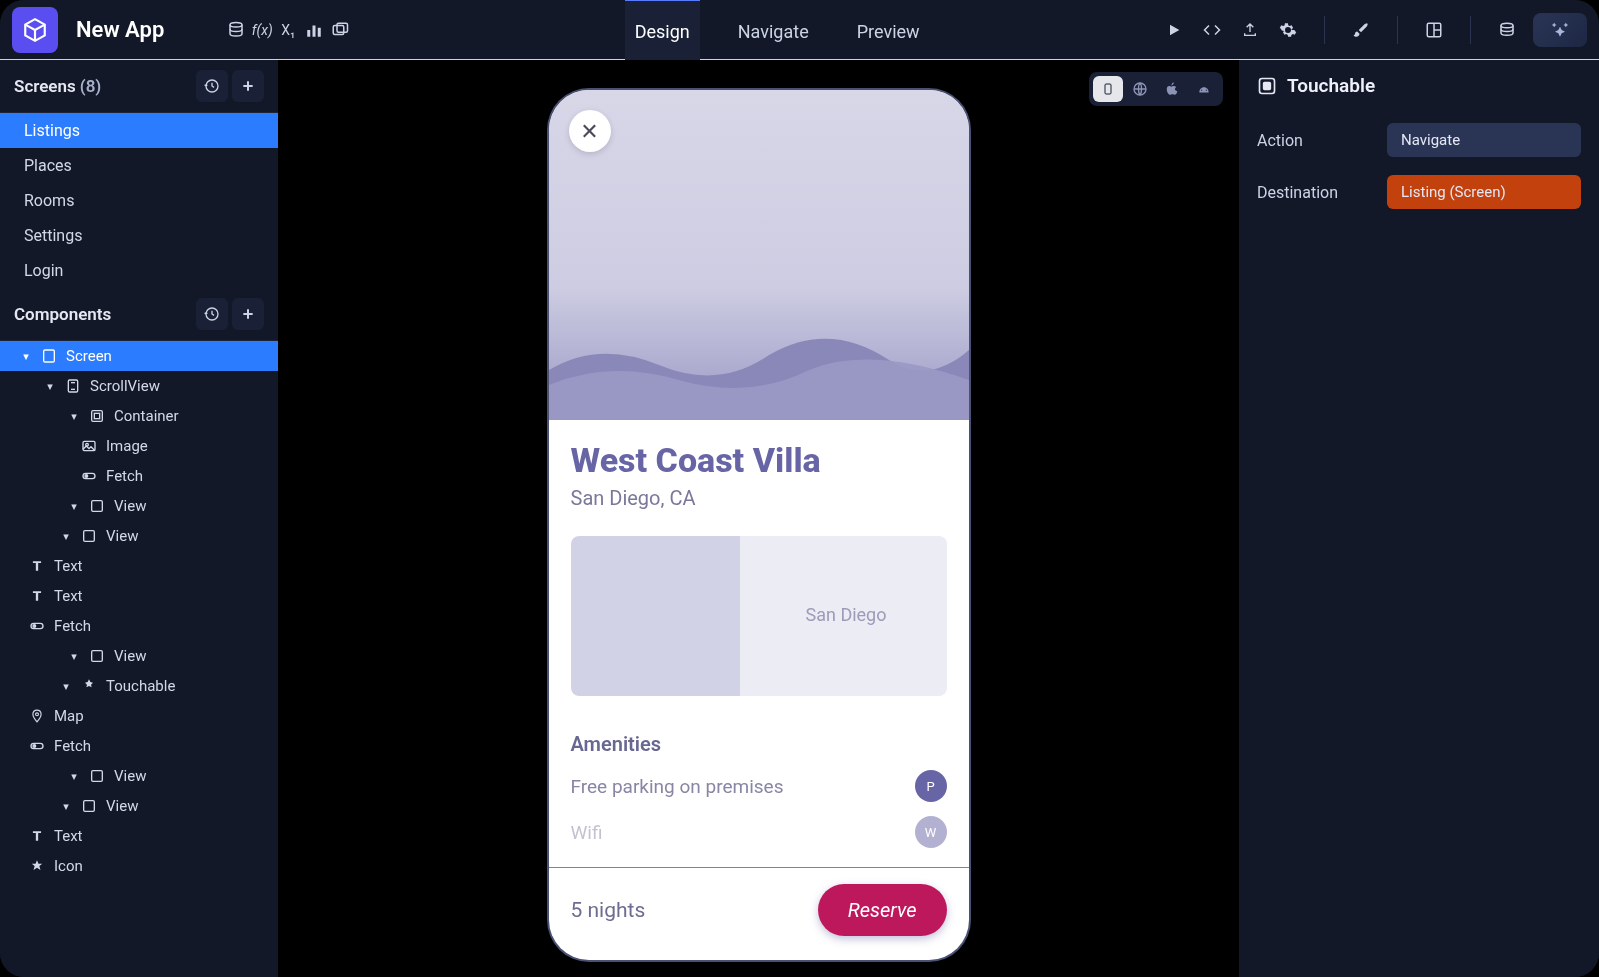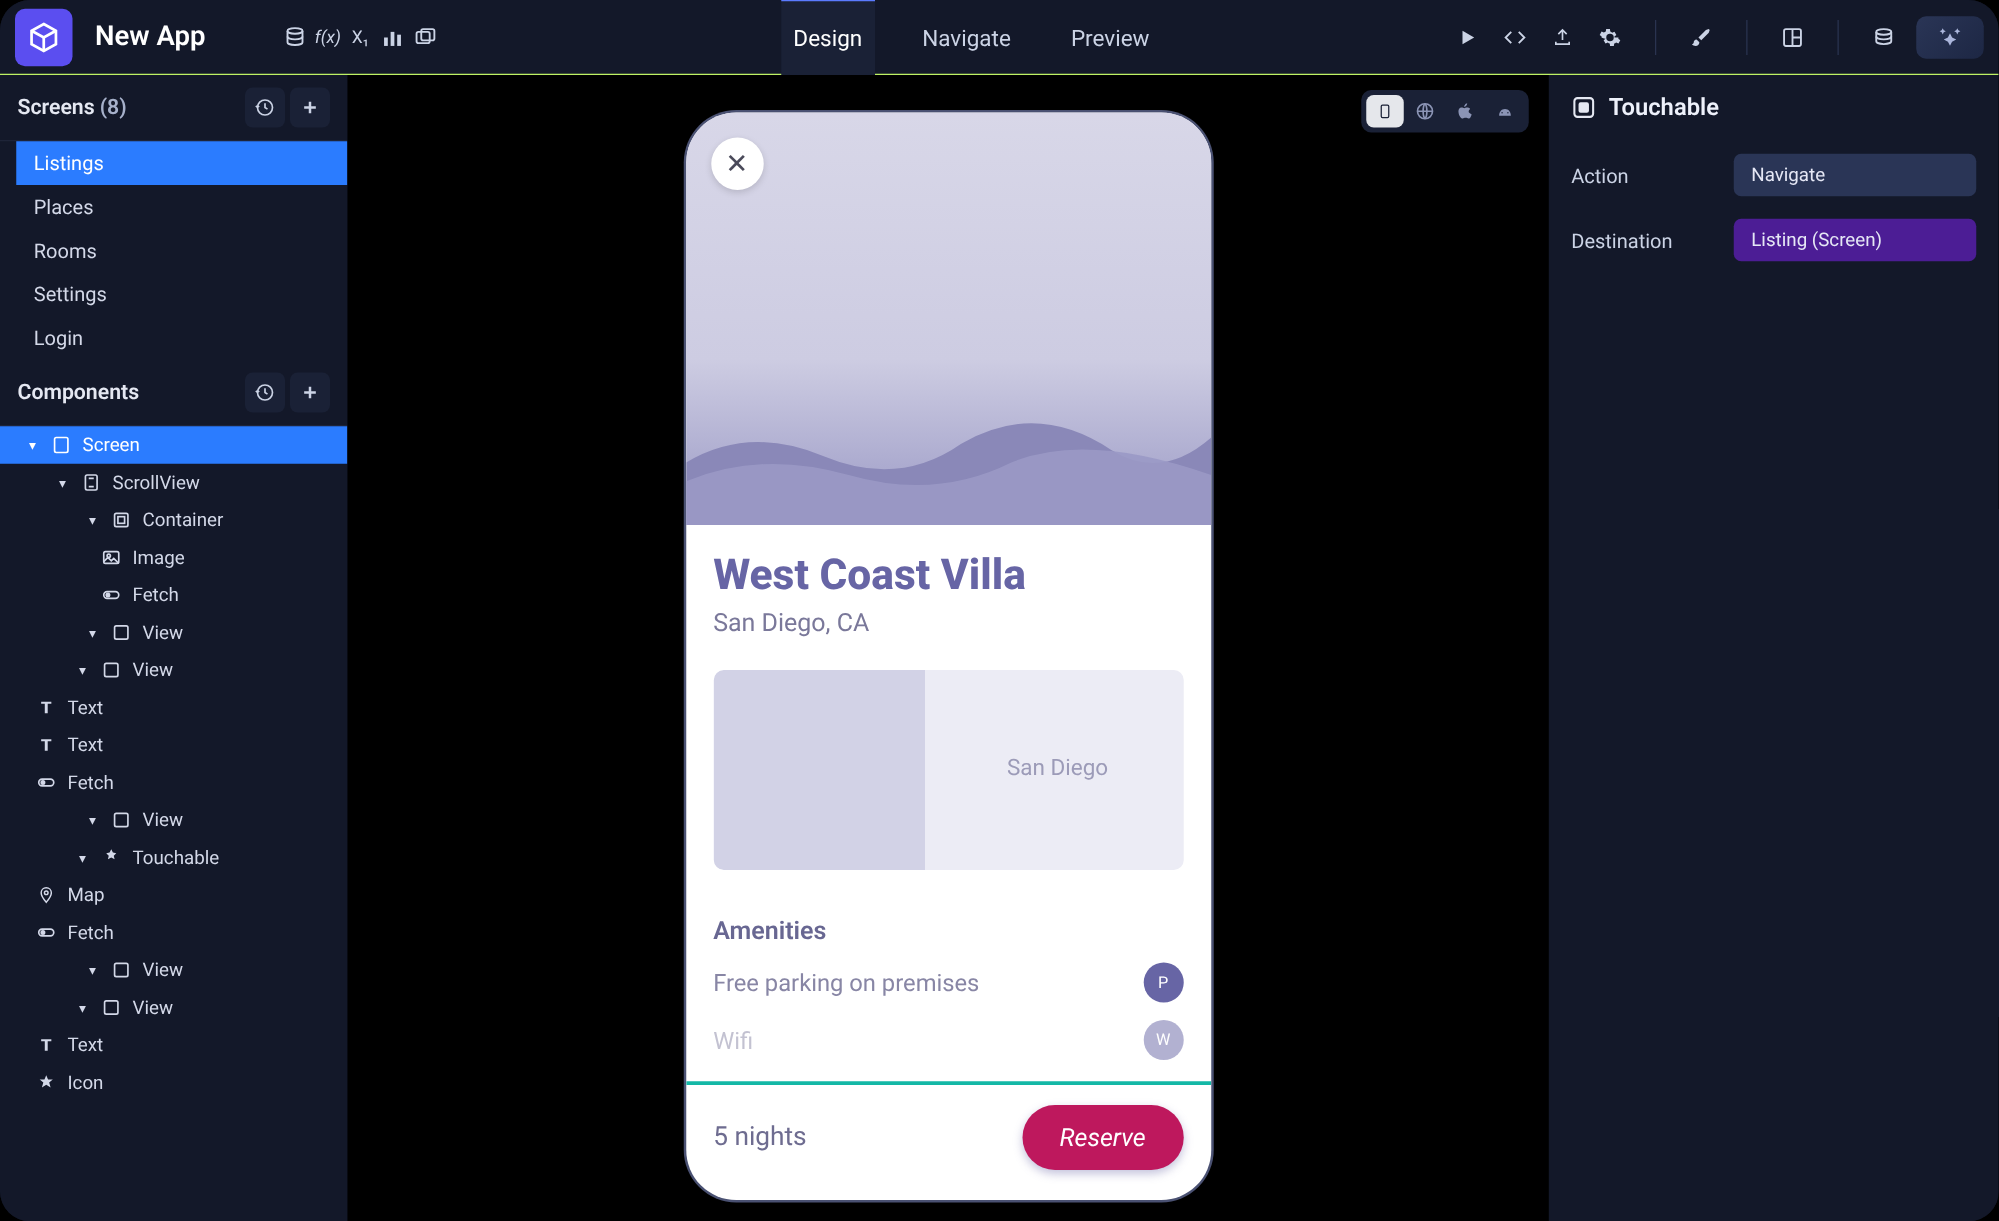--- a/index.html
+++ b/index.html
@@ -131,25 +131,24 @@
   height: 32px;
   display: flex;
   align-items: center;
   justify-content: center;
   cursor: pointer;
   color: #cbd3e5;
   border-radius:6px;
 }
 .header-icon.dark { background:#1a2136; margin-left:4px;}
 .list-item {
-  padding: 8px 14px;
+  padding: 8px 24px;
   font-size: 16px;
   color: #d3d8e8;
   cursor: pointer;
-  margin-left: 13px;
 }
 .list-item.active {
   background: #2b7cff;
   color: #fff;
 }
 .tree {
   font-size: 15px;
   padding-bottom: 20px;
 }
 .tree-row {
@@ -308,21 +307,21 @@
   display: flex;
   align-items: center;
   justify-content: center;
 }
 .amen-row.faded { opacity:.5; }
 .phone-footer {
   padding: 16px 22px 24px;
   display: flex;
   align-items: center;
   justify-content: space-between;
-  border-top: 3px solid #14b8a6;
+  border-top: 1px solid #14b8a6;
 }
 .nights {
   font-size: 21px;
   color: #6e6c90;
 }
 .reserve-btn {
   background: #be185d;
   color: #fff;
   font-size: 20px;
   padding: 14px 30px;
@@ -362,21 +361,21 @@
   background: #1e2744;
   border-radius: 6px;
   padding: 8px 14px;
   font-size: 15px;
   color: #e5e7f5;
 }
 .insp-value.select {
   background: #2a3556;
 }
 .insp-value.chip {
-  background: #4c1d95;
+  background: #c2410c;
 }
 </style>
 </head>
 <body>
 
 <div class="app">
 
   <div class="topbar">
     <div class="logo">
       <svg viewBox="0 0 24 24" fill="none" stroke="#fff" stroke-width="2">

